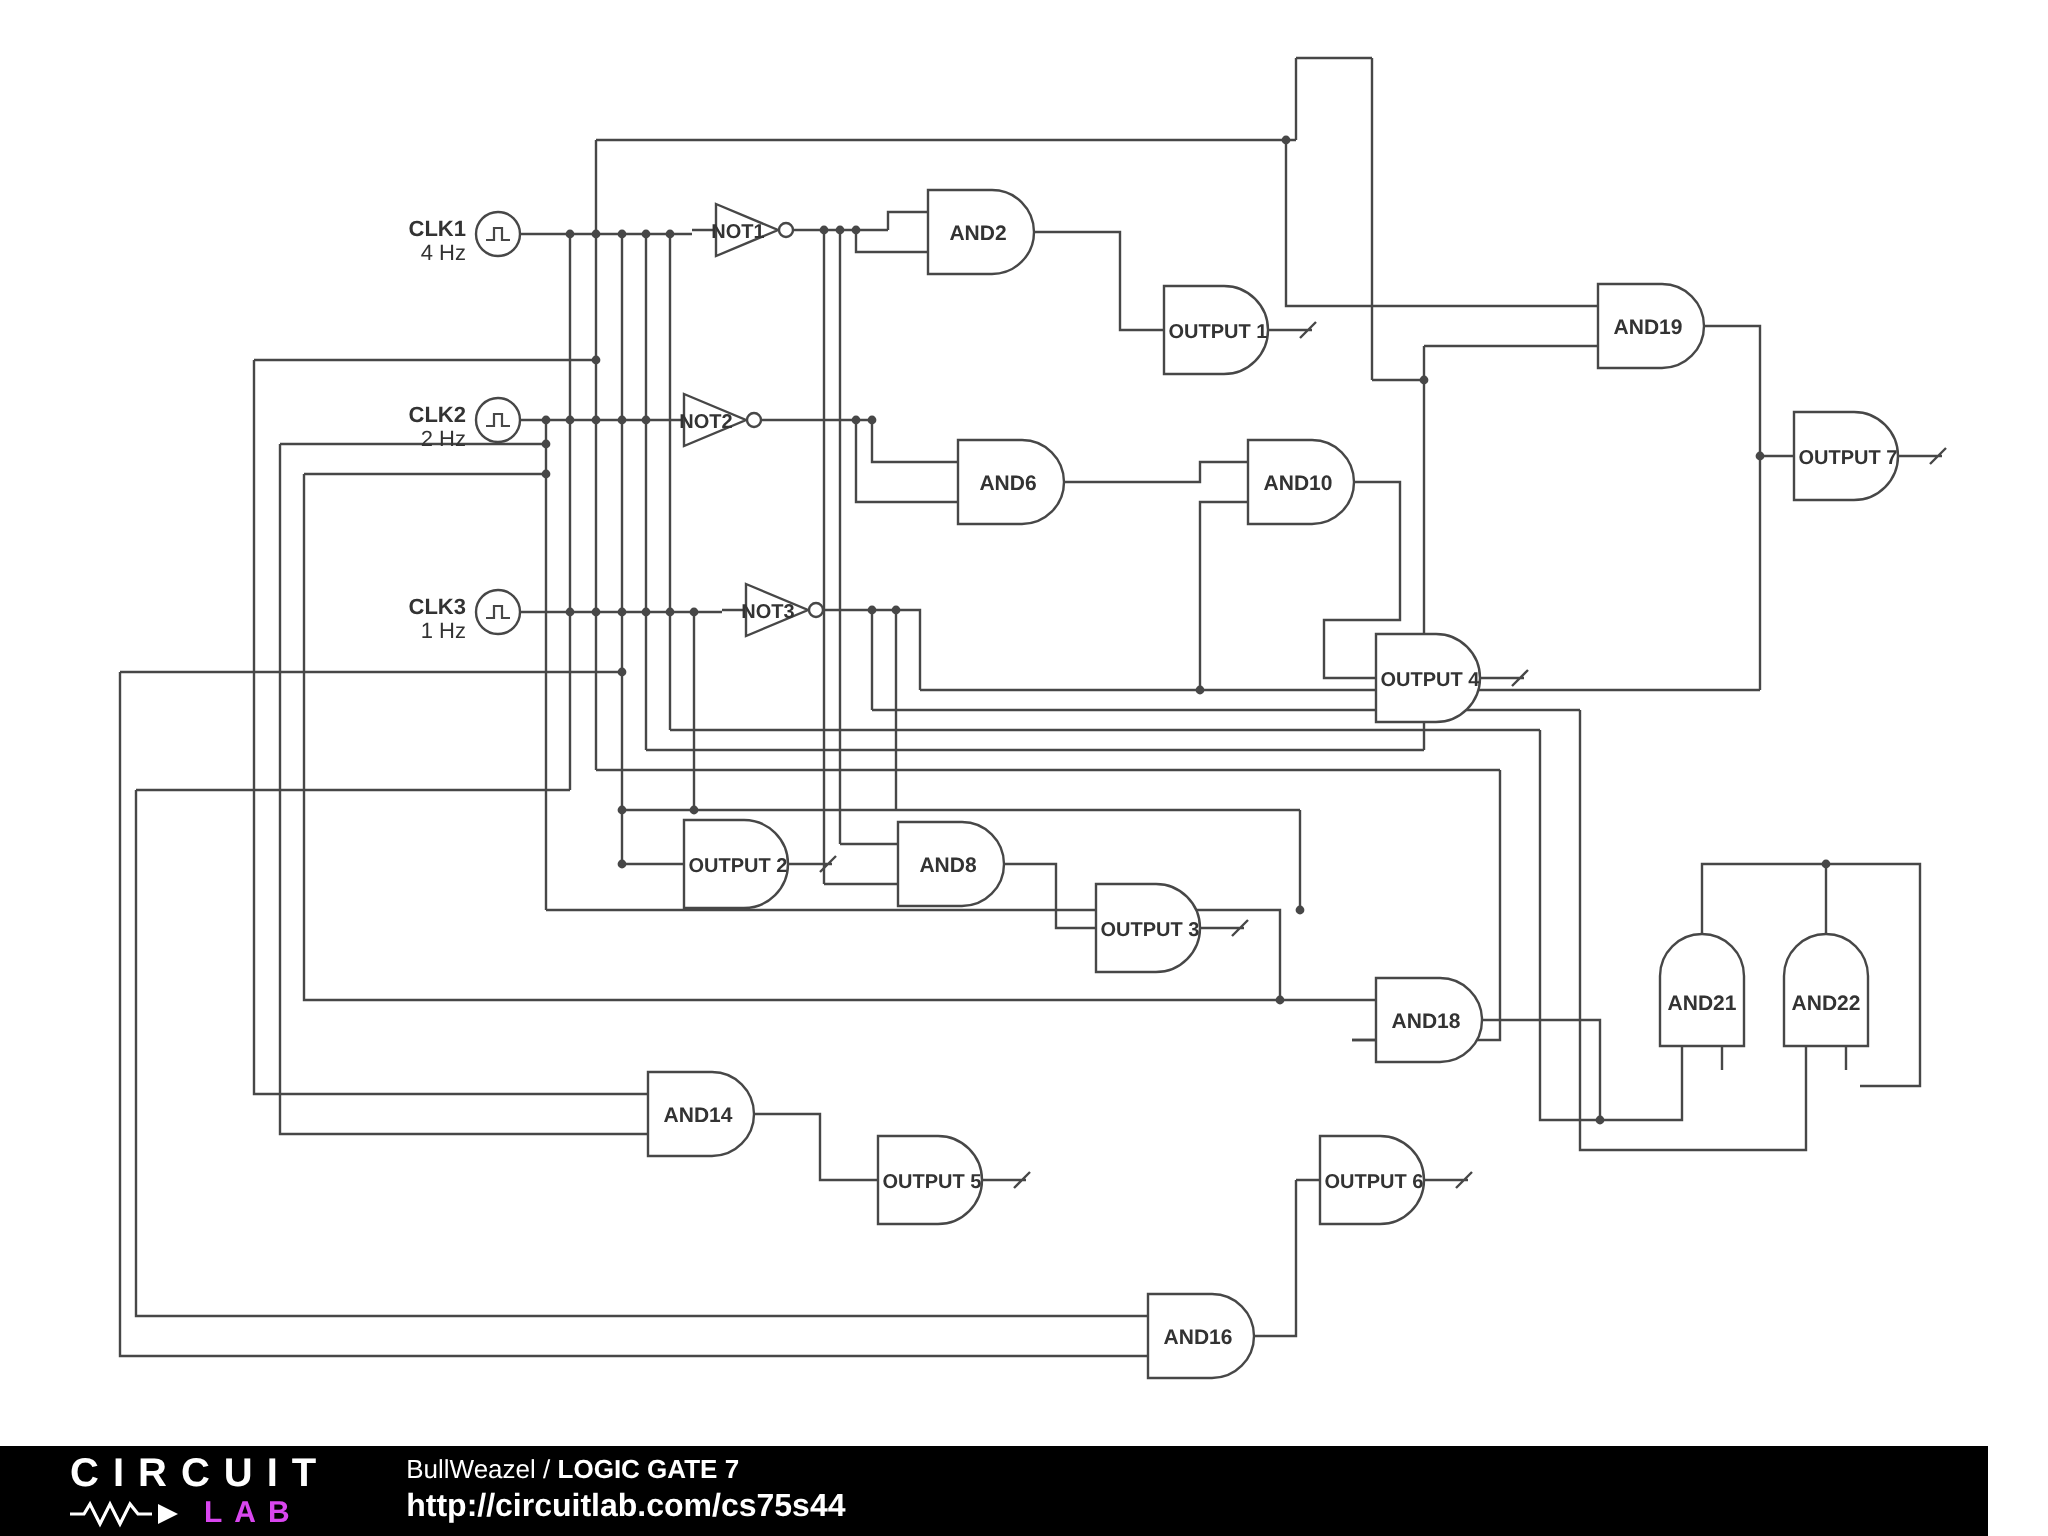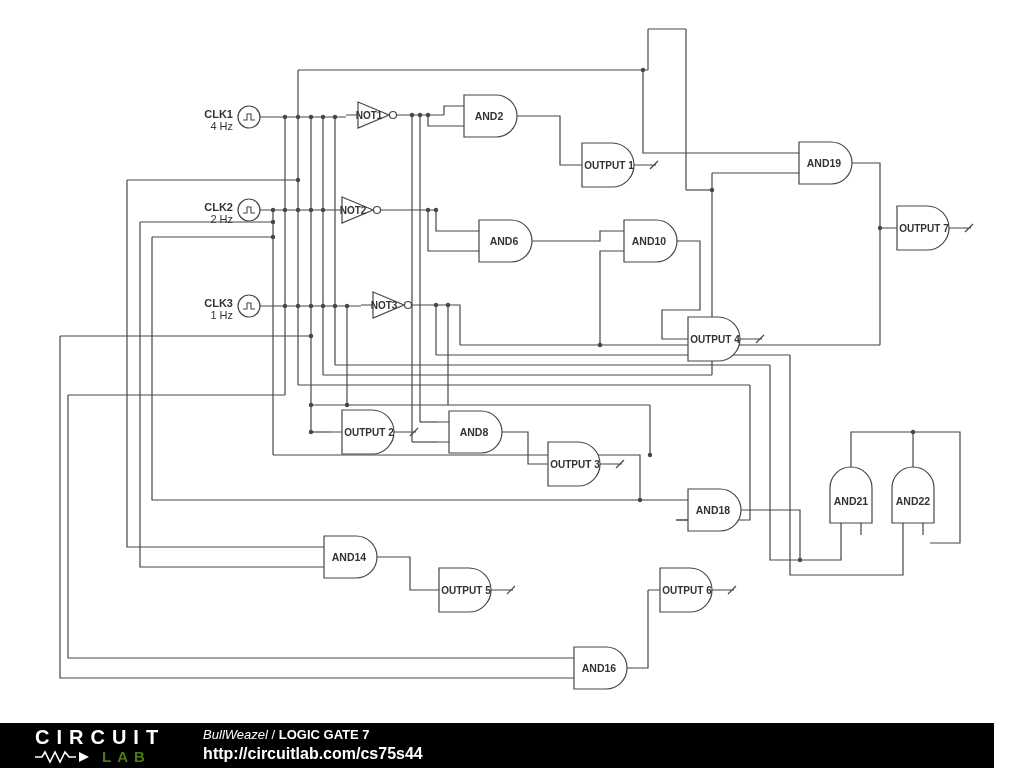--- a/index.html
+++ b/index.html
@@ -24,25 +24,25 @@
     line-height: 1;
     user-select: none;
   }
   .logo-top {
     font-size: 20px; font-weight: bold; letter-spacing: 7px; color: #fff;
   }
   .logo-bottom {
     display: flex; align-items: center; gap: 5px; margin-top: 2px;
   }
   .logo-lab {
-    font-size: 15px; font-weight: bold; letter-spacing: 6px; color: #4d7c0f;
+    font-size: 15px; font-weight: bold; letter-spacing: 6px; color: #d946ef;
   }
   .meta { margin-left: 38px; line-height: 1.35; }
   .meta .line1 { font-size: 13px; }
-  .meta .author { font-style: italic; }
+  .meta .author { }
   .meta .title { font-weight: bold; }
   .meta .line2 { font-size: 16px; font-weight: bold; }
 </style>
 </head>
 <body>
 
 <div class="page">
 
   <div class="schematic-area">
     <svg width="1024" height="723" viewBox="0 0 1024 723">

